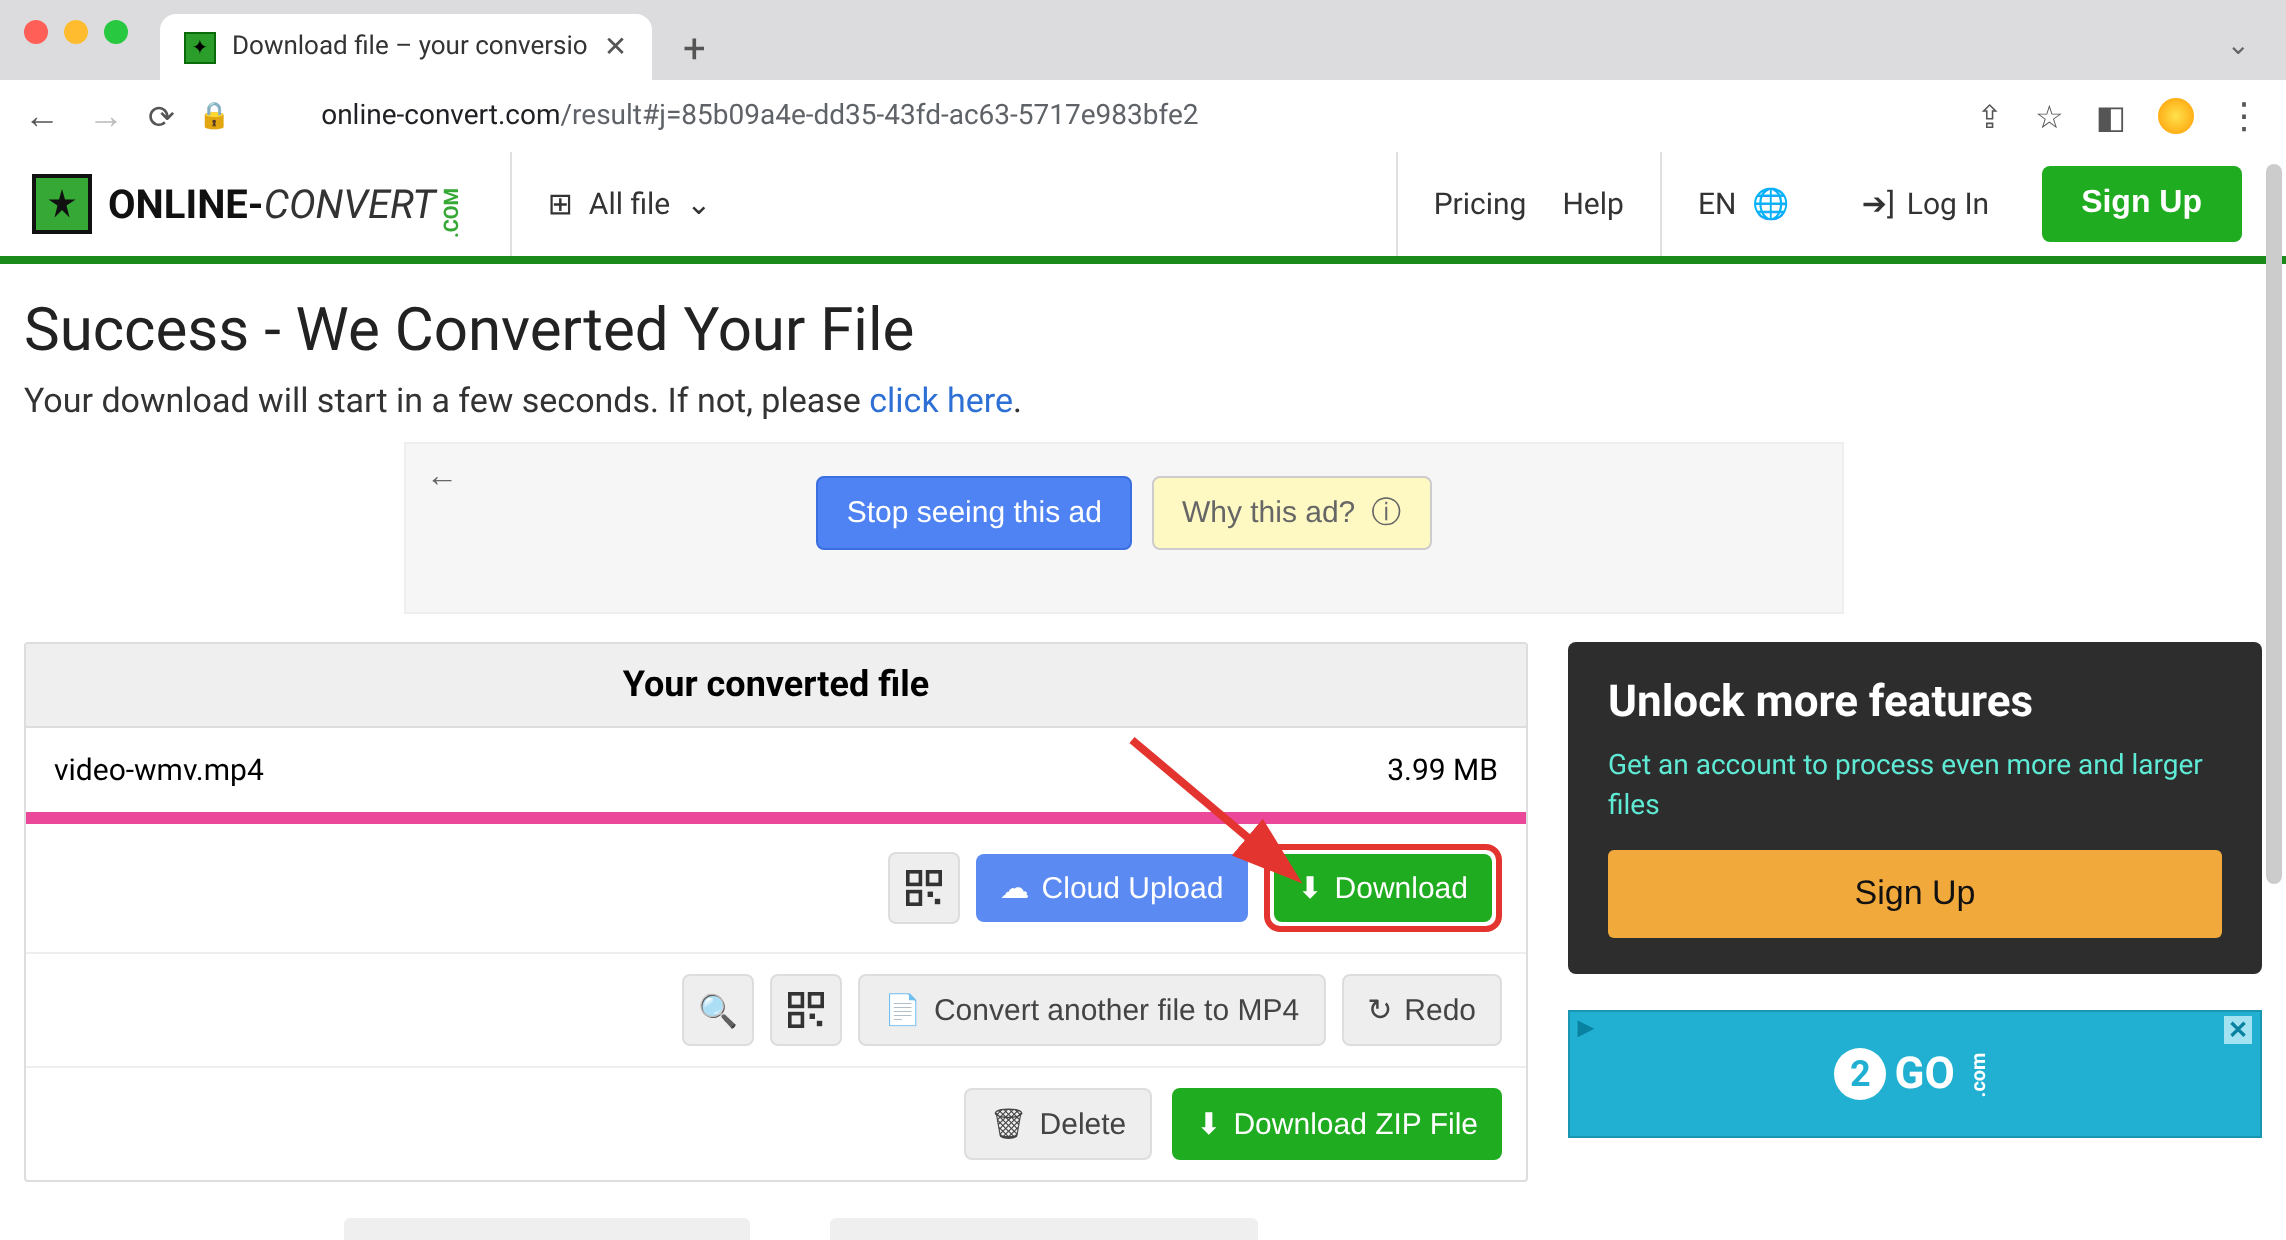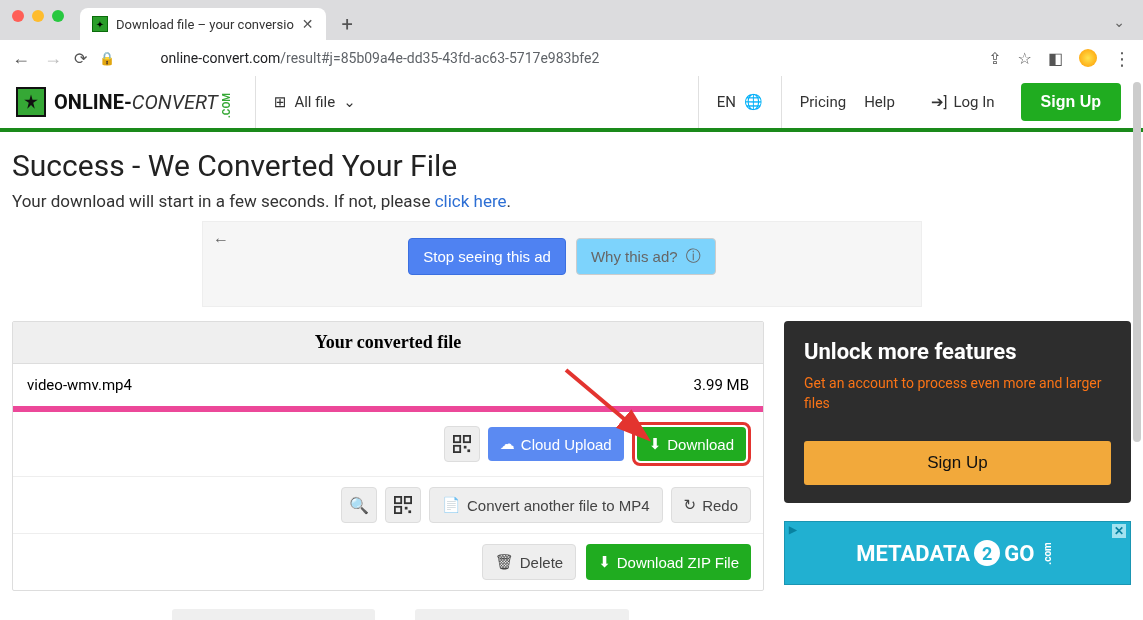--- a/index.html
+++ b/index.html
@@ -48,43 +48,43 @@
   .ad{margin:4px auto 14px 190px;width:720px;height:86px;background:#f6f6f6;border:1px solid #eee;position:relative;padding:6px;}
   .ad .back{position:absolute;left:10px;top:6px;color:#666;font-size:16px;}
   .ad .title{text-align:center;font-size:18px;color:#666;margin-top:2px;}
   .ad .title .g1{color:#4285F4;font-weight:600;}
   .ad .title .g2{color:#EA4335;font-weight:600;}
   .ad .title .g3{color:#FBBC05;font-weight:600;}
   .ad .title .g4{color:#34A853;font-weight:600;}
   .ad-btns{display:flex;gap:10px;justify-content:center;margin-top:10px;}
   .ad-btns button{padding:8px 14px;font-size:15px;border-radius:4px;cursor:pointer;}
   .ad-btns .stop{background:#4f82f2;color:#fff;border:1px solid #3b6fe0;}
-  .ad-btns .why{background:#7dd3fc;border:1px solid #ccc;color:#666;display:flex;gap:8px;align-items:center;}
+  .ad-btns .why{background:#fef9c3;border:1px solid #ccc;color:#666;display:flex;gap:8px;align-items:center;}
   
   .cols{display:flex;gap:20px;align-items:flex-start;}
   .left{flex:1;}
   .panel{border:1px solid #ddd;border-radius:2px;}
-  .panel-head{background:#efefef;text-align:center;font-weight:700;font-size:18px;padding:10px;border-bottom:1px solid #ddd;font-family:Liberation Serif, serif;}
+  .panel-head{background:#efefef;text-align:center;font-weight:700;font-size:18px;padding:10px;border-bottom:1px solid #ddd;}
   .file-row{display:flex;justify-content:space-between;padding:12px 14px;border-bottom:6px solid #ec4899;font-size:15px;}
   .file-actions{display:flex;justify-content:flex-end;gap:8px;padding:10px 12px;border-bottom:1px solid #eee;align-items:center;}
   .icon-btn{background:#eee;border:1px solid #ddd;border-radius:4px;width:36px;height:36px;display:inline-flex;align-items:center;justify-content:center;font-size:16px;cursor:pointer;color:#333;}
   .btn{border-radius:4px;padding:8px 12px;font-size:15px;cursor:pointer;border:none;display:inline-flex;gap:6px;align-items:center;}
   .btn.blue{background:#5b8af2;color:#fff;}
   .btn.green{background:#20ac20;color:#fff;}
   .btn.gray{background:#eee;border:1px solid #ddd;color:#444;}
   .dl-highlight{border:3px solid #e3342f;border-radius:8px;padding:2px;}
   .row2{display:flex;justify-content:flex-end;gap:8px;padding:10px 12px;border-bottom:1px solid #eee;}
   .row3{display:flex;justify-content:flex-end;gap:10px;padding:10px 12px;}
   .pill-links{display:flex;gap:40px;margin-top:18px;padding-left:160px;}
   .pill{background:#efefef;border-radius:3px;padding:10px 16px;font-size:15px;color:#333;cursor:pointer;display:flex;gap:8px;align-items:center;}
   
   .right{width:347px;}
   .promo{background:#2d2d2d;color:#fff;border-radius:4px;padding:18px 20px;}
   .promo h2{font-size:22px;font-weight:700;margin-bottom:10px;}
-  .promo p{font-size:14px;color:#f97316;line-height:1.4;margin-bottom:28px;}
+  .promo p{font-size:14px;color:#5eead4;line-height:1.4;margin-bottom:12px;}
   .promo .su{display:block;width:100%;background:#f2a93b;color:#111;text-align:center;padding:12px;border:none;border-radius:3px;font-size:17px;cursor:pointer;}
   .banner{margin-top:18px;background:#21b0d1;color:#fff;height:64px;display:flex;align-items:center;justify-content:center;font-size:22px;font-weight:700;position:relative;border:1px solid #1a95b2;}
   .banner .two{background:#fff;color:#21b0d1;border-radius:50%;width:26px;height:26px;display:inline-flex;align-items:center;justify-content:center;margin:0 4px;font-size:18px;}
   .banner .x{position:absolute;top:2px;right:4px;color:#0882a0;font-size:12px;background:#a3e2f0;width:14px;height:14px;display:flex;align-items:center;justify-content:center;}
   .banner .tri{position:absolute;top:2px;left:4px;color:#0882a0;font-size:10px;}
   
   .arrow{position:absolute;left:556px;top:364px;pointer-events:none;}
   
   .fake-scroll{position:absolute;right:2px;top:82px;width:8px;height:360px;background:#ccc;border-radius:4px;}
 </style>
@@ -136,27 +136,27 @@
     <span>
       <span class="hi">ONLINE-</span><span class="thin">CONVERT</span><span class="dotcom">.COM</span>
     </span>
   </div>
   <div class="nav-cell">
     <span>⊞</span>
     <span>All file</span>
     <span>⌄</span>
   </div>
   <div class="spacer"></div>
+  <div class="nav-cell" style="gap:18px;">
+    <span>Pricing</span>
+    <span>Help</span>
+  </div>
   <div class="nav-cell">
     <span>EN</span>
     <span>🌐</span>
-  </div>
-  <div class="nav-cell" style="gap:18px;">
-    <span>Pricing</span>
-    <span>Help</span>
   </div>
   <div class="nav-cell" style="border-left:none;padding:0 8px 0 18px;">
     <span class="login">
       <span>➔]</span>
       <span>Log In</span>
     </span>
     <button class="signup-btn">Sign Up</button>
   </div>
 </div>
 
@@ -252,21 +252,20 @@
     </div>
 
     <div class="right">
       <div class="promo">
         <h2>Unlock more features</h2>
         <p>Get an account to process even more and larger files</p>
         <button class="su">Sign Up</button>
       </div>
       <div class="banner">
         <span class="tri">▶</span>
-        <span>METADATA</span>
         <span class="two">2</span>
         <span>GO</span>
         <span style="font-size:10px;transform:rotate(-90deg);margin-left:2px;">.com</span>
         <span class="x">✕</span>
       </div>
     </div>
   </div>
 </div>
 
 <svg class="arrow" width="120" height="110">

